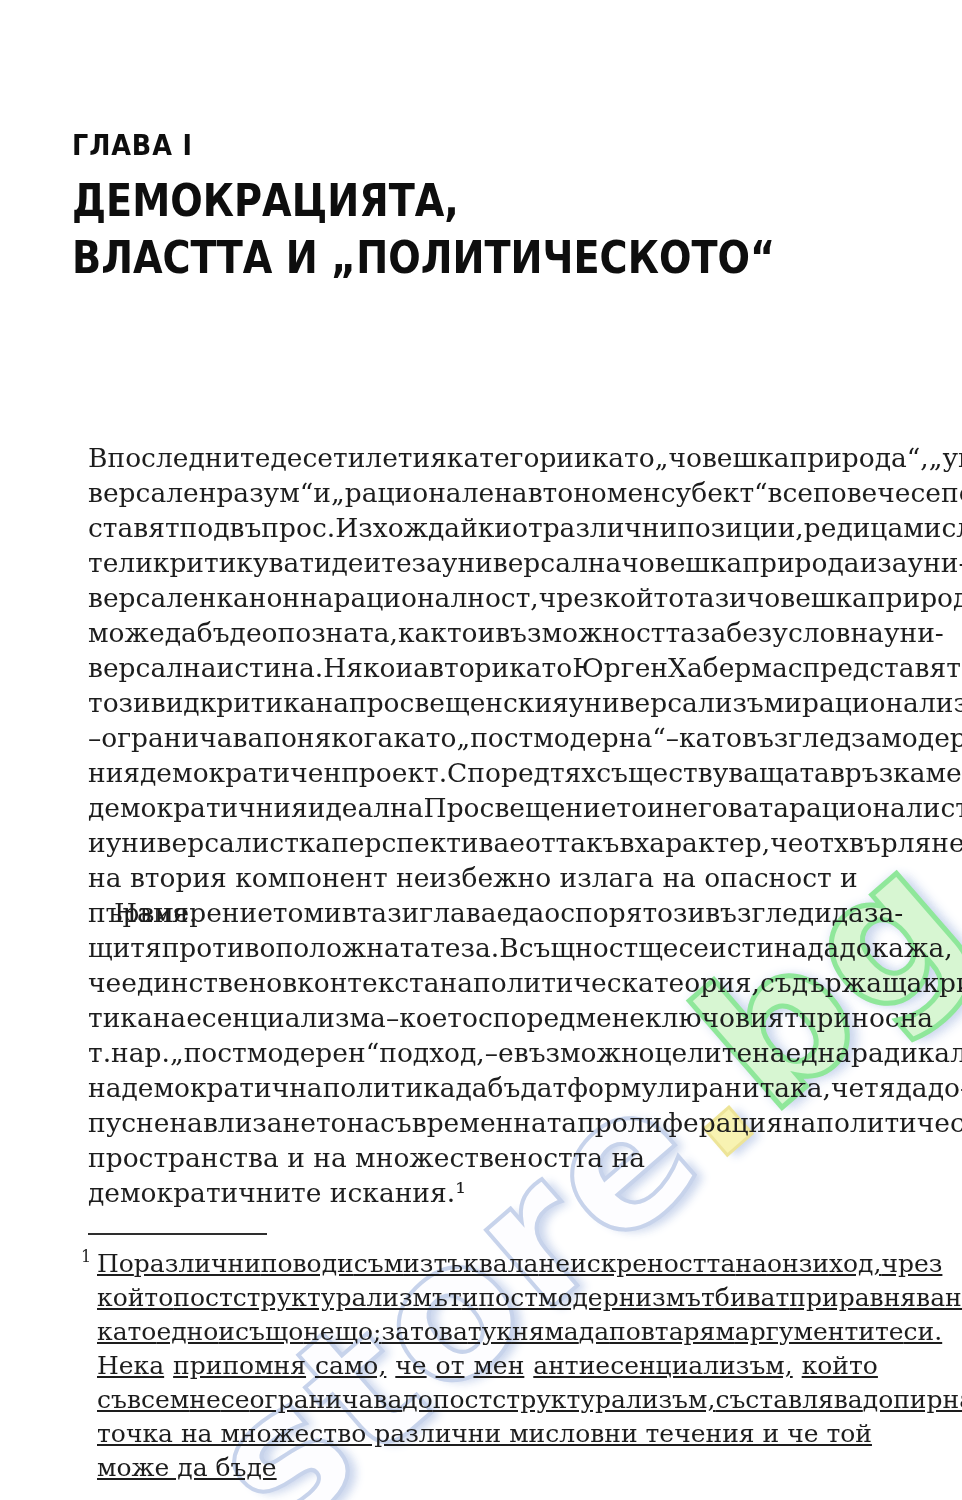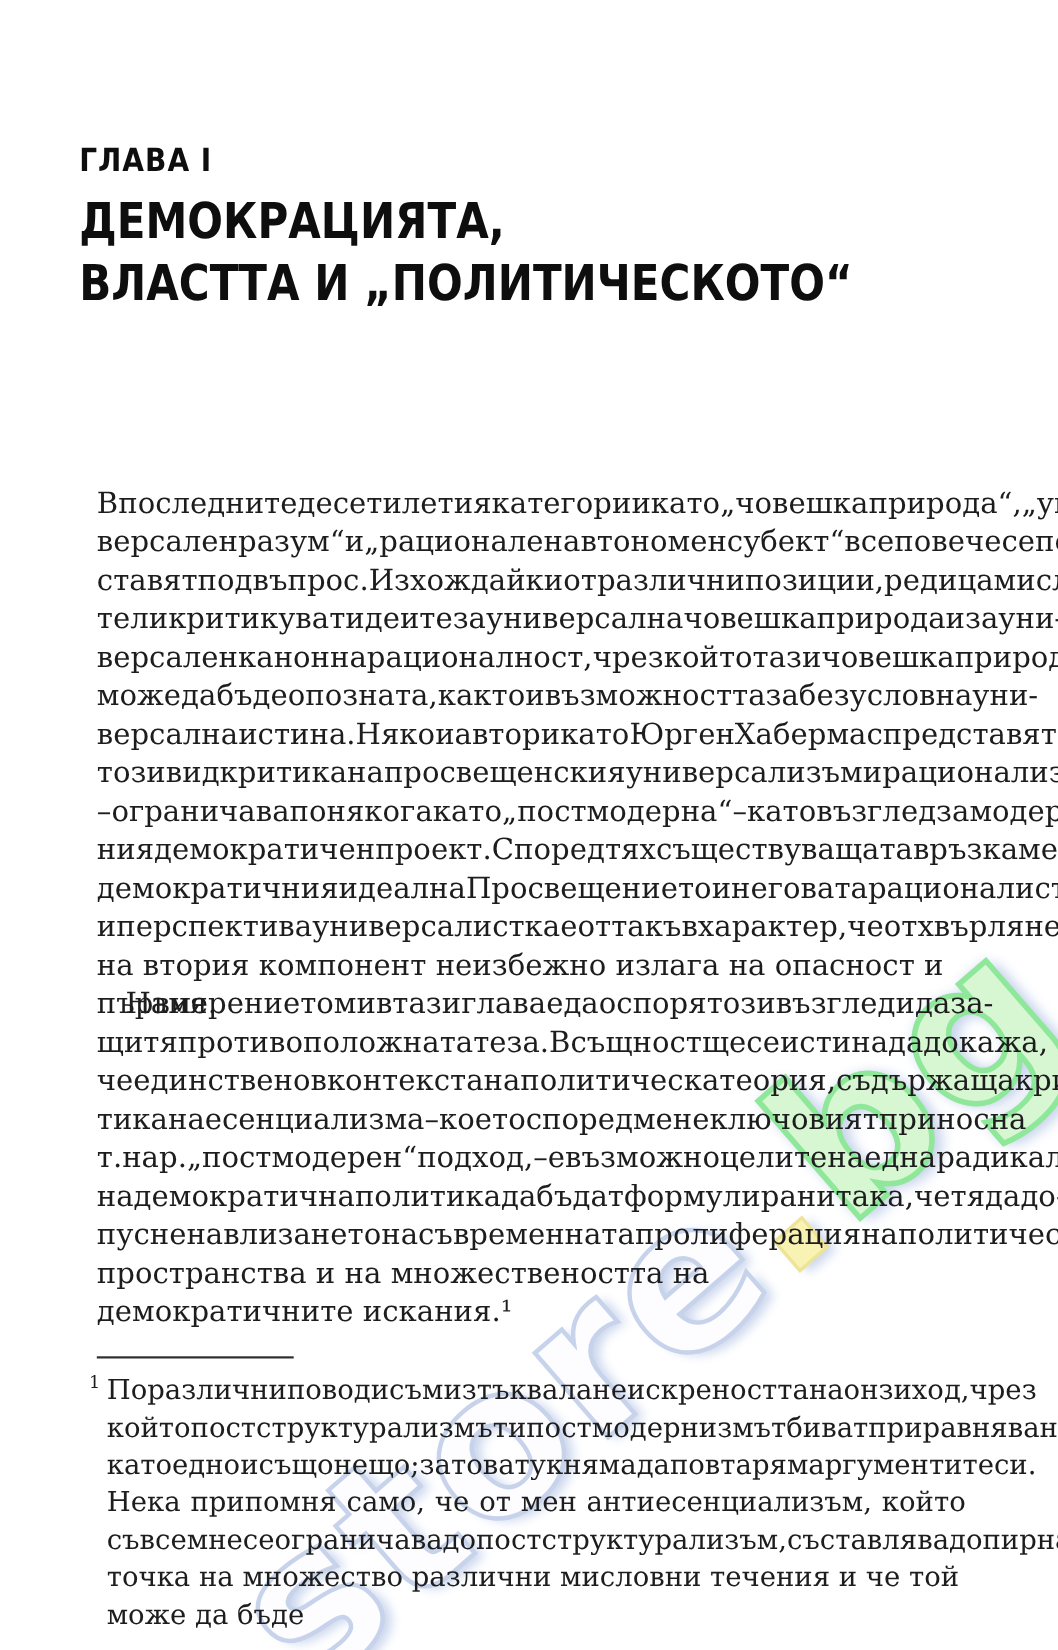--- a/index.html
+++ b/index.html
@@ -53,21 +53,21 @@
   .line { line-height:35px; height:35px; overflow:visible; }
   .jline { display:flex; justify-content:space-between; }
   .lline { display:block; }
   .paragraph.indented .line:first-child { padding-left:26px; }
 
   
   .footnote-rule { position:absolute; left:88px; top:1233px; width:179px; height:2px;
     background:#2e2e2e; z-index:1; }
   .footnote { position:absolute; left:97px; top:1247px; width:781px; z-index:1;
     font-size:25px; color:#1d1d1d; }
-  .footnote .line { line-height:34px; height:34px; }
+  .footnote .line { line-height:34px; height:34px;text-decoration:underline; }
   .footnote-marker { position:absolute; left:-16px; top:0px; font-size:16px;
     font-family:"DejaVu Serif", serif; color:#1d1d1d; }
 </style>
 </head>
 <body>
 
 <div class="page" style="--wm-store-fill: #fdfdff; --wm-store-outline: #c5d1ea; --wm-dot-fill: #f8f3ae; --wm-dot-outline: #ede393; --wm-bg-fill: #d5f6d0; --wm-bg-outline: #8ae695; --wm-glow: #c8d4ec;">
 
   <div class="watermark">
     <span class="wm-store">store</span>
@@ -197,22 +197,22 @@
           <span>демократичния</span>
           <span>идеал</span>
           <span>на</span>
           <span>Просвещението</span>
           <span>и</span>
           <span>неговата</span>
           <span>рационалистка</span>
         </div>
         <div class="line jline">
           <span>и</span>
+          <span>универсалистка</span>
           <span>перспектива</span>
-          <span>универсалистка</span>
           <span>е</span>
           <span>от</span>
           <span>такъв</span>
           <span>характер,</span>
           <span>че</span>
           <span>отхвърлянето</span>
         </div>
         <div class="line lline">на втория компонент неизбежно излага на опасност и първия.</div>
       </div>
     <div class="paragraph indented">

